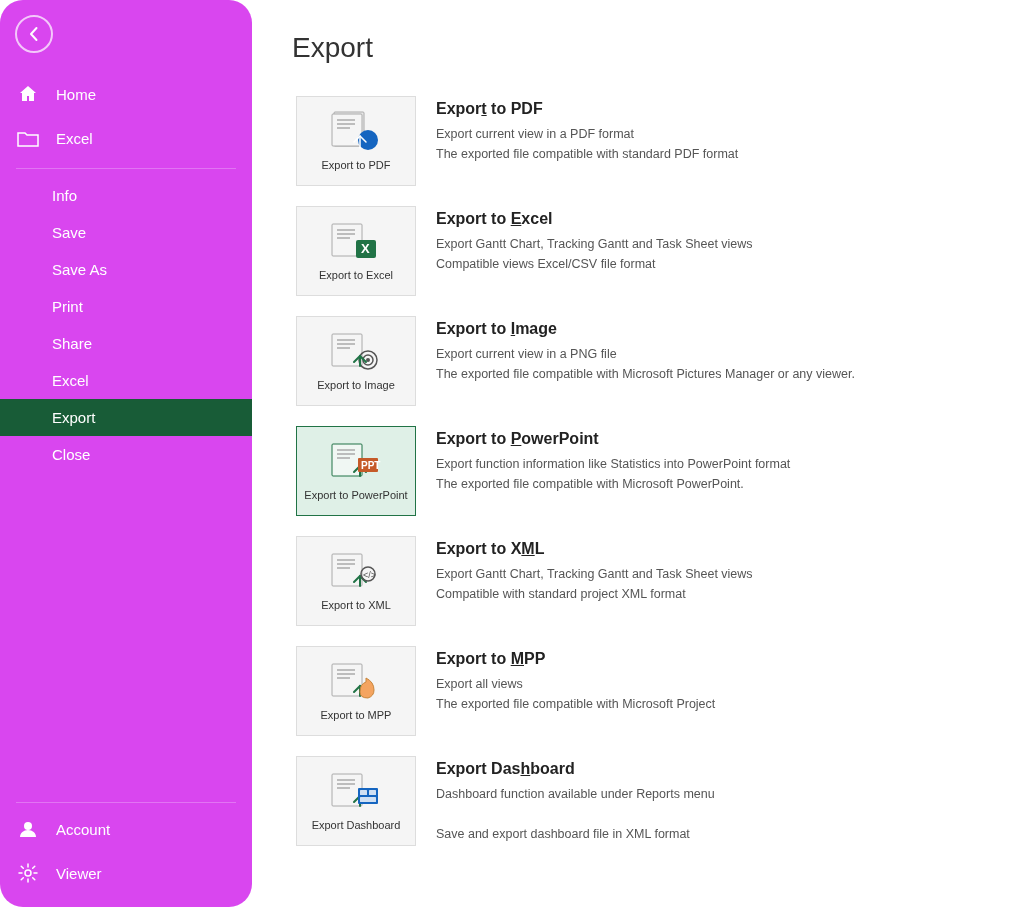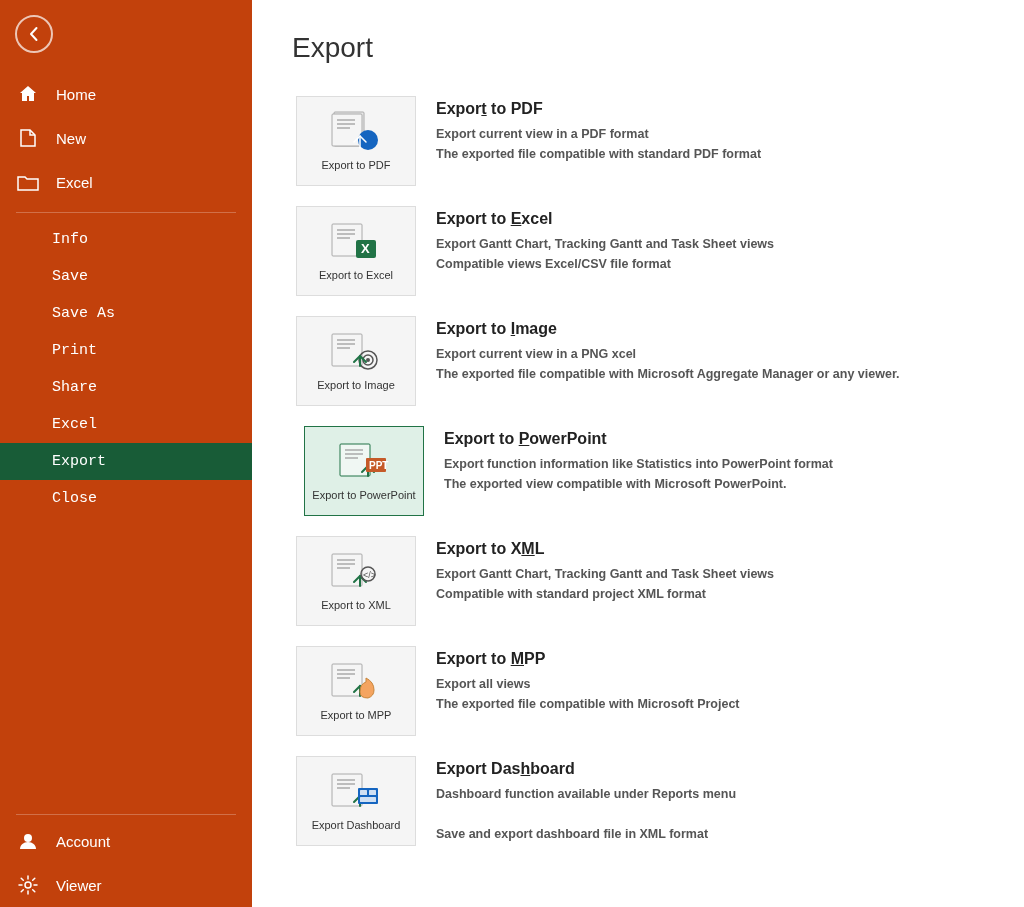--- a/index.html
+++ b/index.html
@@ -2,24 +2,25 @@
 <html><head>
   <meta charset="utf-8">
   <style>
     * { box-sizing: border-box; margin: 0; padding: 0; }
     body { font-family: 'Segoe UI', Arial, sans-serif; display: flex; height: 907px; width: 1024px; overflow: hidden; background: #fff; }
 
     
     .sidebar {
       width: 252px;
       min-width: 252px;
-      background: #c2410c;
+      background: #d946ef;
       display: flex;
       flex-direction: column;
       height: 100%;
+      border-radius: 23px;
     }
 
     .sidebar-back {
       width: 52px;
       height: 52px;
       display: flex;
       align-items: center;
       justify-content: center;
       margin: 8px 0 8px 8px;
       cursor: pointer;
@@ -76,29 +77,28 @@
       padding: 4px 0;
     }
 
     .sidebar-text-item {
       display: flex;
       align-items: center;
       padding: 10px 24px 10px 52px;
       color: white;
       cursor: pointer;
       font-size: 15px;
-      font-family: Liberation Mono, monospace;
     }
     .sidebar-text-item.active { background: #185c37; }
 
     .sidebar-bottom {
       margin-top: auto;
       display: flex;
       flex-direction: column;
-      padding-bottom: 0;
+      padding-bottom: 12px;
     }
 
     .sidebar-bottom .sidebar-divider {
       margin-bottom: 4px;
     }
 
     
     .main-content {
       flex: 1;
       padding: 32px 40px;
@@ -141,21 +141,20 @@
       font-size: 11px;
       color: #333;
       text-align: center;
       padding: 6px;
       cursor: pointer;
     }
 
     .export-tile.selected-tile {
       background: #e8f5ef;
       border: 1px solid #217346;
-      margin-left: 8px;
     }
 
     .tile-icon {
       margin-bottom: 4px;
     }
 
     .tile-label {
       font-size: 11px;
       text-align: center;
       line-height: 1.3;
@@ -173,21 +172,20 @@
       margin-bottom: 6px;
       text-decoration: none;
     }
 
     .export-info-title u { text-decoration: underline; }
 
     .export-info-desc {
       font-size: 12.5px;
       color: #555;
       line-height: 1.6;
-      font-weight: bold;
     }
 
     
     .tile-svg {
       width: 52px;
       height: 42px;
     }
   </style>
 </head>
 <body>
@@ -205,29 +203,20 @@
 
     <div class="sidebar-nav-item">
       <span class="nav-icon">
         <svg width="20" height="20" viewBox="0 0 20 20" fill="white">
           <path d="M10 2L2 9h2v8h5v-5h2v5h5V9h2z"></path>
         </svg>
       </span>
       <span>Home</span>
     </div>
 
-    <div class="sidebar-nav-item">
-      <span class="nav-icon">
-        <svg width="18" height="20" viewBox="0 0 18 20" fill="none">
-          <path d="M2 2h9l5 5v11H2V2z" stroke="white" stroke-width="1.5" fill="none"></path>
-          <path d="M11 2v5h5" stroke="white" stroke-width="1.5" fill="none"></path>
-        </svg>
-      </span>
-      <span>New</span>
-    </div>
 
     <div class="sidebar-nav-item">
       <span class="nav-icon">
         <svg width="22" height="18" viewBox="0 0 22 18" fill="none">
           <path d="M1 4h7l2 2h11v11H1z" stroke="white" stroke-width="1.5" fill="none"></path>
         </svg>
       </span>
       <span>Excel</span>
     </div>
   </div>
@@ -352,22 +341,22 @@
             <circle cx="38" cy="30" r="2" fill="#555"></circle>
             <path d="M24 32l6-6 6 6" stroke="#217346" stroke-width="2" fill="none" stroke-linecap="round"></path>
             <path d="M30 26v10" stroke="#217346" stroke-width="2" stroke-linecap="round"></path>
           </svg>
         </div>
         <span class="tile-label">Export to Image</span>
       </div>
       <div class="export-info">
         <div class="export-info-title">Export to <u>I</u>mage</div>
         <div class="export-info-desc">
-          <span>Export current view in a PNG xcel</span><br>
-          <span>The exported file compatible with Microsoft Aggregate Manager or any viewer.</span>
+          <span>Export current view in a PNG file</span><br>
+          <span>The exported file compatible with Microsoft Pictures Manager or any viewer.</span>
         </div>
       </div>
     </div>
 
     <div class="export-item selected">
       <div class="export-tile selected-tile">
         <div class="tile-icon">
           <svg class="tile-svg" viewBox="0 0 52 42" fill="none">
             <rect x="2" y="4" width="30" height="32" rx="1" fill="#f0f7f3" stroke="#217346" stroke-width="1"></rect>
             <line x1="7" y1="10" x2="25" y2="10" stroke="#aaa" stroke-width="1.5"></line>
@@ -378,21 +367,21 @@
             <rect x="28" y="18" width="20" height="14" rx="1" fill="#c55a28"></rect>
             <text x="31" y="29" font-size="10" fill="white" font-weight="bold" font-family="Arial">PPT</text>
           </svg>
         </div>
         <span class="tile-label">Export to PowerPoint</span>
       </div>
       <div class="export-info">
         <div class="export-info-title">Export to <u>P</u>owerPoint</div>
         <div class="export-info-desc">
           <span>Export function information like Statistics into PowerPoint format</span><br>
-          <span>The exported view compatible with Microsoft PowerPoint.</span>
+          <span>The exported file compatible with Microsoft PowerPoint.</span>
         </div>
       </div>
     </div>
 
     <div class="export-item">
       <div class="export-tile">
         <div class="tile-icon">
           <svg class="tile-svg" viewBox="0 0 52 42" fill="none">
             <rect x="2" y="4" width="30" height="32" rx="1" fill="#f5f5f5" stroke="#aaa" stroke-width="1"></rect>
             <line x1="7" y1="10" x2="25" y2="10" stroke="#aaa" stroke-width="1.5"></line>

